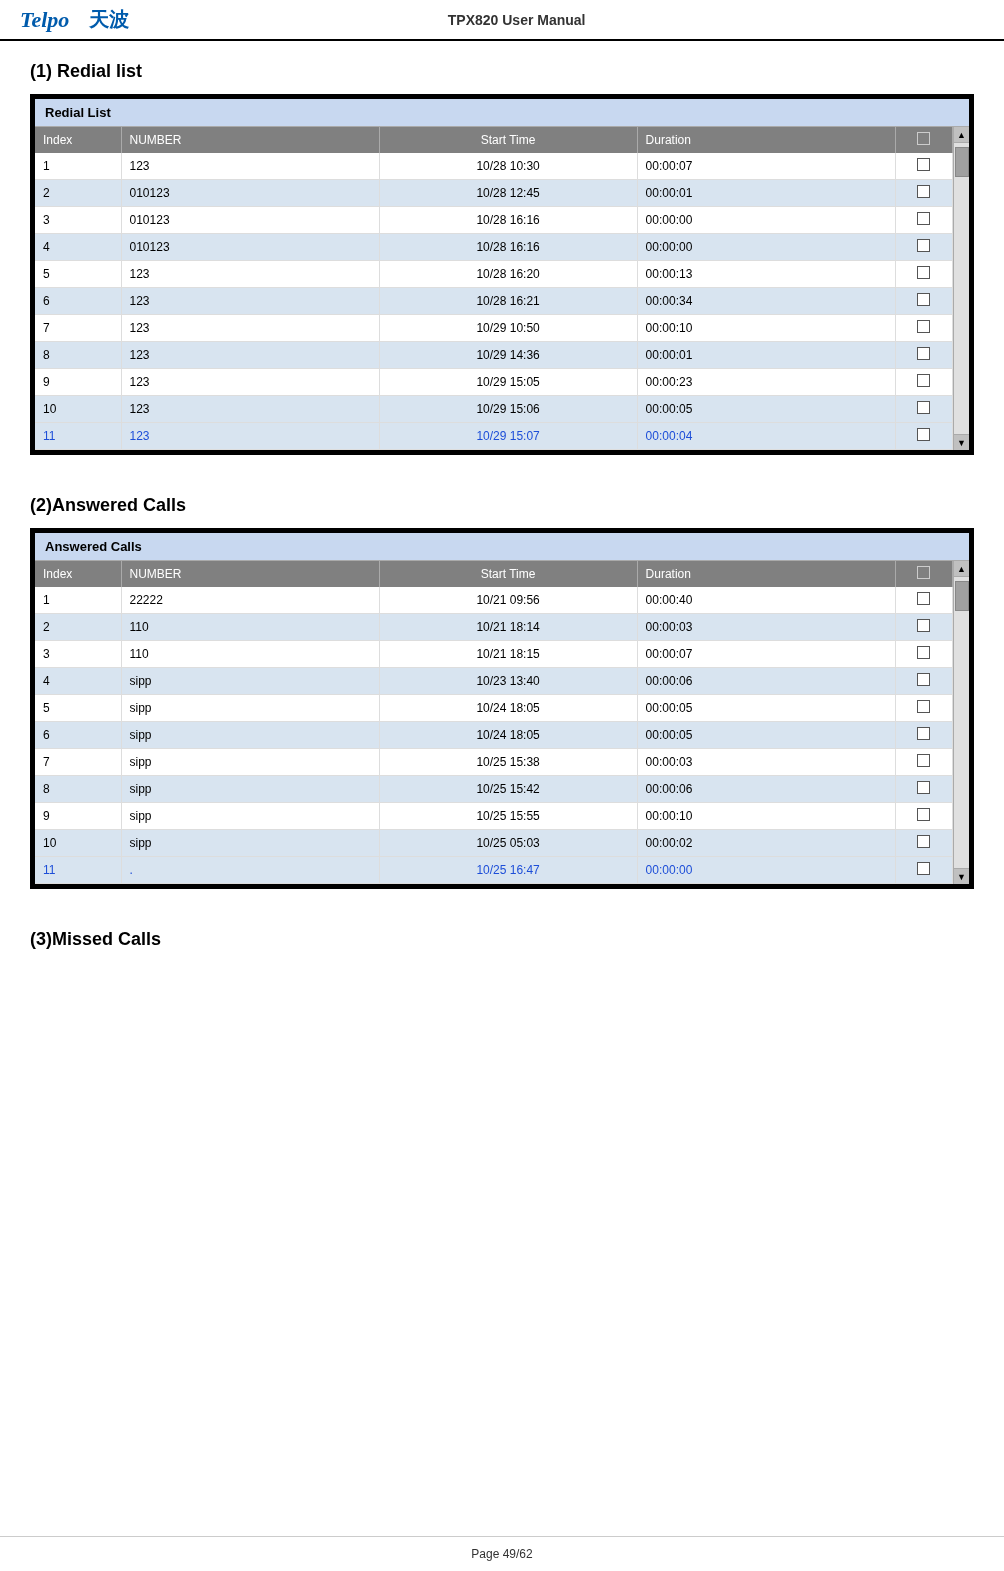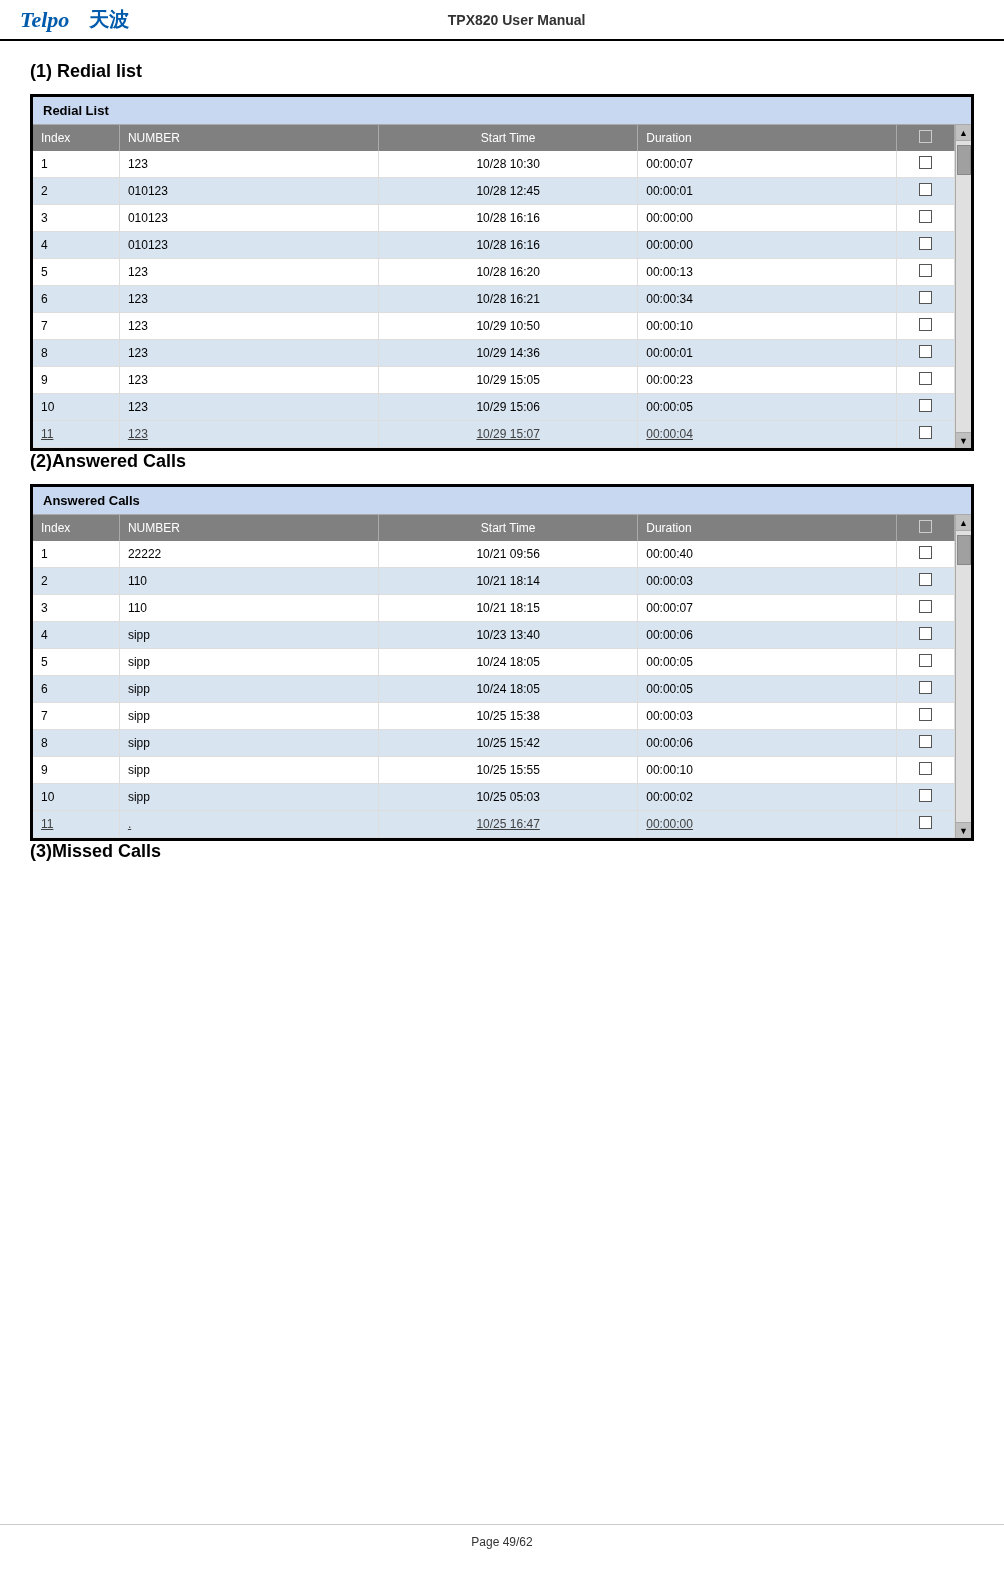--- a/index.html
+++ b/index.html
@@ -47,21 +47,22 @@
 
     .section-heading {
       font-size: 18px;
       font-weight: bold;
       margin-bottom: 12px;
       color: #000;
     }
 
     
     .table-container {
-      border: 3px solid #000000;
+      border: 5px solid #000000;
+      margin-bottom: 40px;
       position: relative;
       overflow: hidden;
     }
 
     .table-title-bar {
       background: #c8d8f0;
       padding: 6px 10px;
       font-weight: bold;
       font-size: 13px;
       border-bottom: 1px solid #aaa;
@@ -157,28 +158,27 @@
       margin-top: 4px;
       border: 1px solid #888;
     }
 
     
     .partial-row td {
       padding: 5px 8px;
       border-right: 1px solid #ddd;
       font-size: 12px;
       background: #d8e4f0;
-      color: #404040;
-      text-decoration: underline;
+      color: #1d4ed8;
     }
 
     
     .page-footer {
       position: fixed;
-      bottom: 12px;
+      bottom: 0;
       width: 1004px;
       text-align: center;
       padding: 10px;
       font-size: 12px;
       color: #333;
       border-top: 1px solid #ccc;
       background: #fff;
     }
 
     

